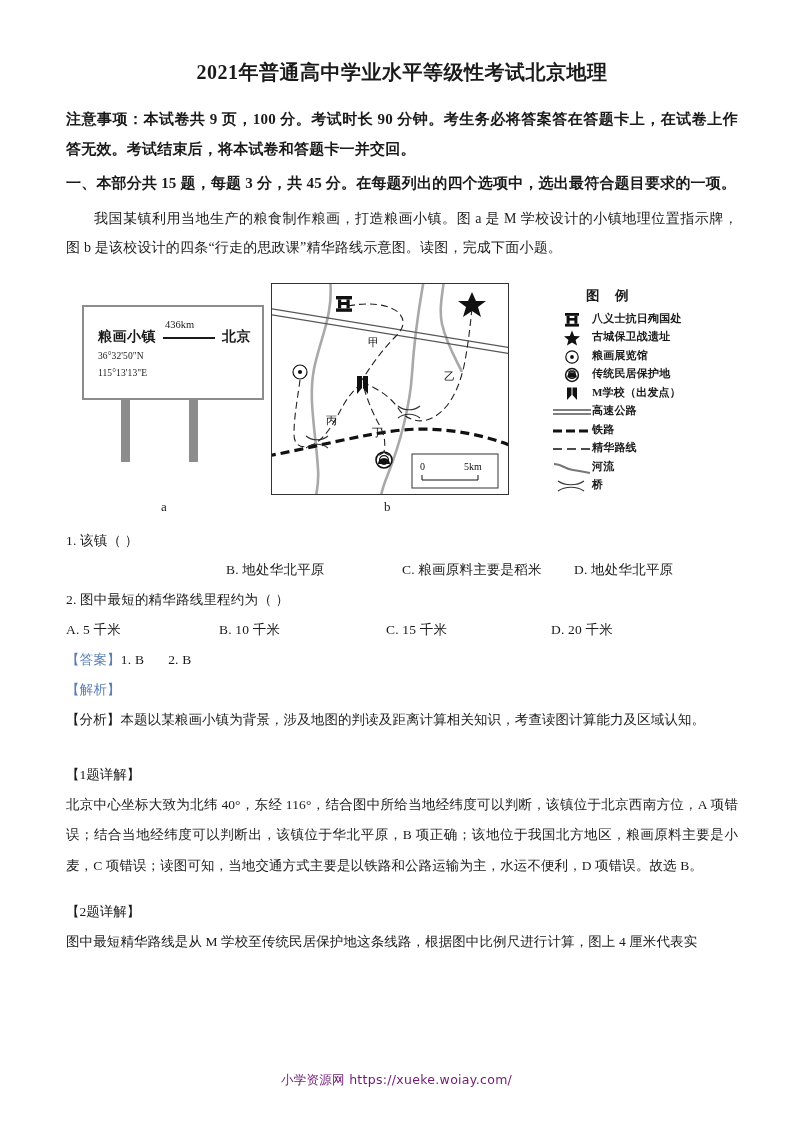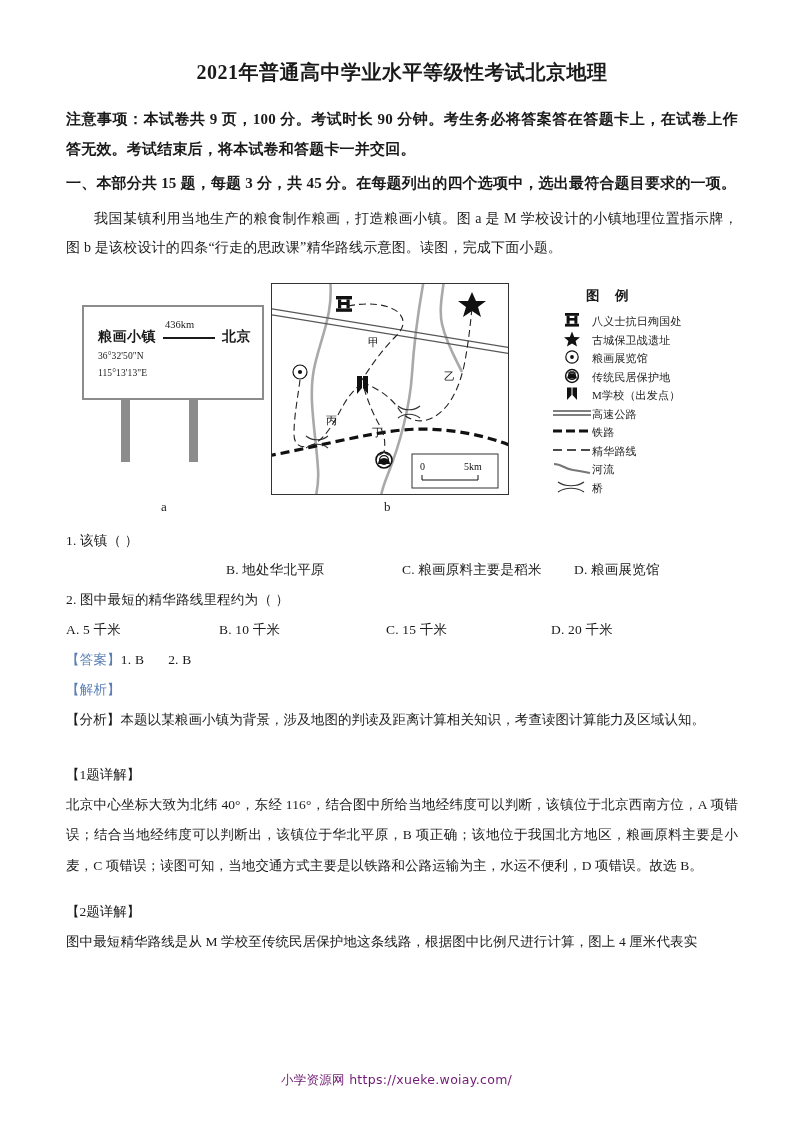--- a/index.html
+++ b/index.html
@@ -184,22 +184,23 @@
     width: 210px;
   }
   .legend-title {
     font-size: 13.5px;
     font-weight: bold;
     letter-spacing: 6px;
     margin: 0 0 6px 34px;
   }
   .legend-item {
     display: flex;
-    align-items: flex-end;
+    align-items: flex-start;
     height: 18.5px;
+    font-weight: bold;
   }
   .legend-sym {
     width: 40px;
     flex: 0 0 40px;
     display: flex;
     align-items: center;
     justify-content: center;
     height: 18px;
   }
   .legend-text {
@@ -504,21 +505,21 @@
           <span class="legend-text">桥</span>
         </div>
       </div>
     </div>
 
     <div class="q-block">
       <p class="q-stem">1. 该镇（    ）</p>
       <div class="q-options">
         <span class="opt-q1-b">B. 地处华北平原</span>
         <span class="opt-q1-c">C. 粮画原料主要是稻米</span>
-        <span class="opt-q1-d">D. 粮画展览馆</span>
+        <span class="opt-q1-d">D. 地处华北平原</span>
       </div>
     </div>
 
     <div class="q-block" style="margin-top:0">
       <p class="q-stem">2. 图中最短的精华路线里程约为（    ）</p>
       <div class="q-options">
         <span class="opt-q2-a">A. 5 千米</span>
         <span class="opt-q2-b">B. 10 千米</span>
         <span class="opt-q2-c">C. 15 千米</span>
         <span class="opt-q2-d">D. 20 千米</span>

